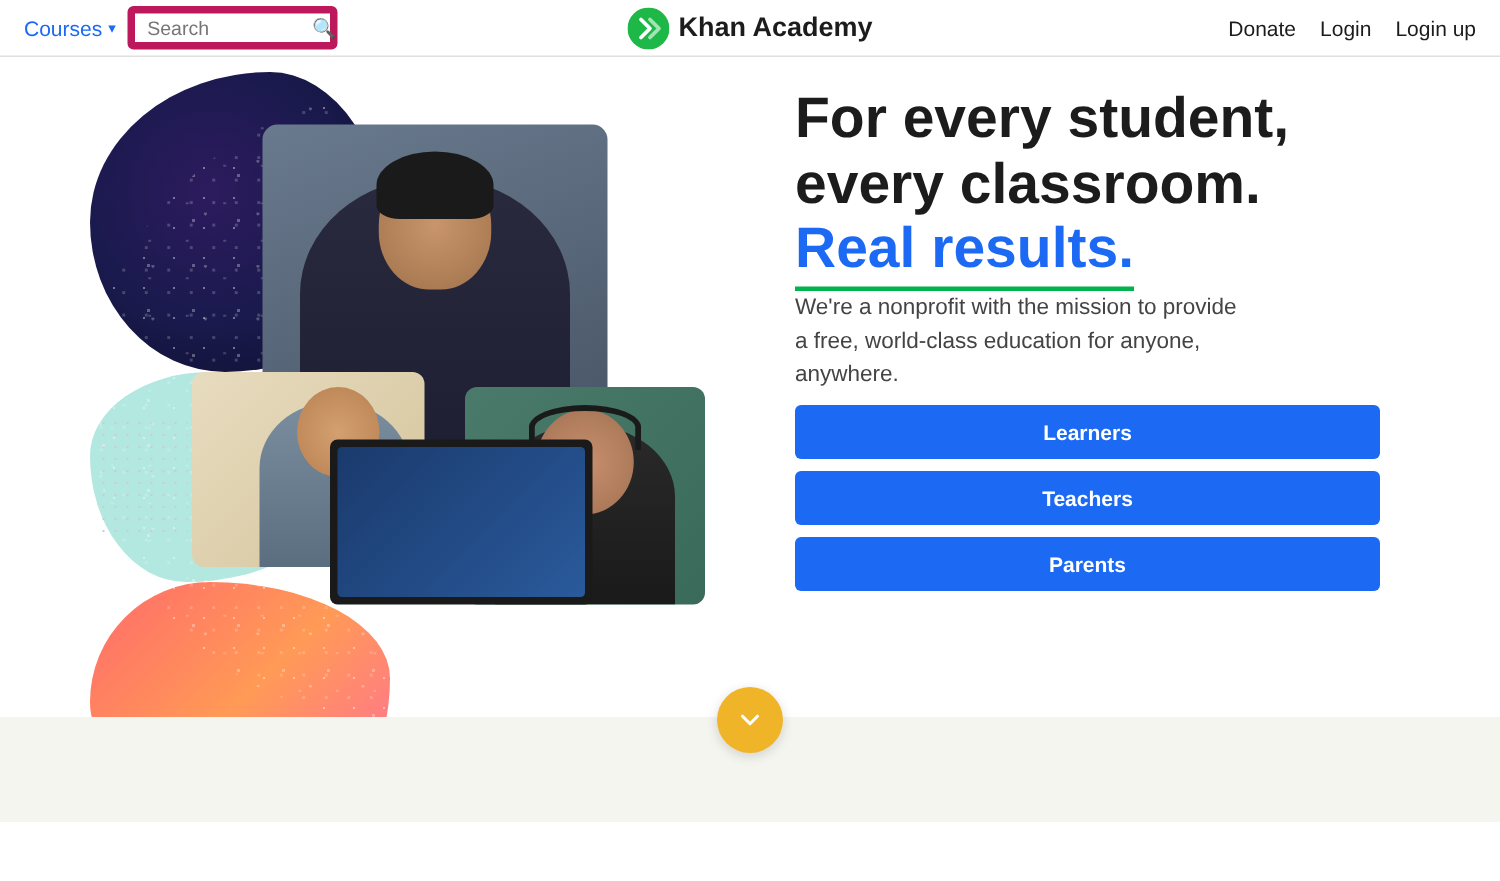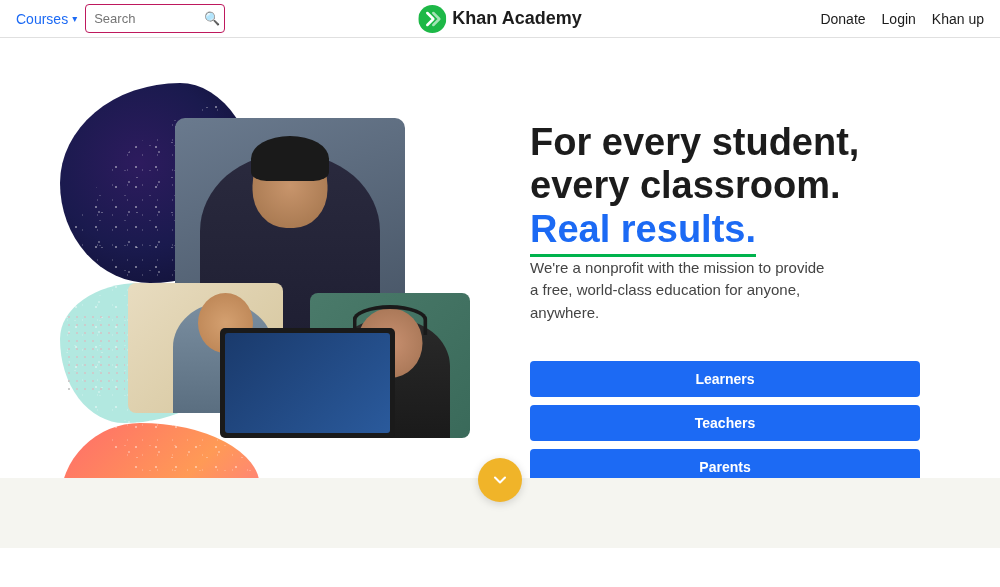--- a/index.html
+++ b/index.html
@@ -18,21 +18,21 @@
     }
     .nav-left { display: flex; gap: 8px; }
     .courses-btn {
       display: flex; align-items: center; gap: 4px;
       color: #1c6af4; font-size: 14px; font-weight: 500;
       cursor: pointer; background: none; border: none;
     }
     .courses-btn .chevron { font-size: 10px; color: #1c6af4; }
     .search-box {
       display: flex; align-items: center;
-      border: 1px solid #be185d; border-radius: 4px;
+      border: 5px solid #be185d; border-radius: 4px;
       padding: 3px 8px; background: #fff;
       height: 29px; width: 140px;
     }
     .search-box input {
       border: none; outline: none; font-size: 13px; color: #555;
       width: 110px; background: transparent;
     }
     .search-icon { color: #888; font-size: 13px; }
 
     .nav-center {
@@ -43,21 +43,20 @@
       width: 28px; height: 28px;
     }
     .logo-text { font-size: 18px; font-weight: 700; color: #1c1c1c; }
 
     .nav-right { display: flex; align-items: center; gap: 16px; margin-left: auto; }
     .nav-link { font-size: 14px; color: #1c1c1c; cursor: pointer; font-weight: 400; text-decoration: none; }
 
     
     .hero {
       display: flex;
-      align-items: center;
       height: 510px;
       padding: 0 80px 0 60px;
       position: relative;
       background: #fff;
       overflow: hidden;
     }
 
     
     .illustration {
       width: 430px;
@@ -133,21 +132,21 @@
       line-height: 1.15;
       text-decoration: none;
       border-bottom: 3px solid #00b34d;
       display: inline-block;
       padding-bottom: 2px;
     }
     .hero-description {
       font-size: 15px;
       color: #444;
       line-height: 1.5;
-      margin-bottom: 37px;
+      margin-bottom: 8px;
       max-width: 300px;
     }
     .cta-buttons { display: flex; gap: 8px; flex-direction: column; }
     .cta-btn {
       padding: 10px 20px;
       background: #1c6af4;
       color: #fff;
       border: none;
       border-radius: 4px;
       font-size: 14px;
@@ -196,21 +195,21 @@
       <circle cx="14" cy="14" r="14" fill="#1db847"></circle>
       <path d="M9 8l6 6-6 6" stroke="white" stroke-width="2.5" stroke-linecap="round" stroke-linejoin="round" fill="none"></path>
       <path d="M15 8l6 6-6 6" stroke="white" stroke-width="2.5" stroke-linecap="round" stroke-linejoin="round" fill="none" opacity="0.6"></path>
     </svg>
     <span class="logo-text">Khan Academy</span>
   </div>
 
   <div class="nav-right">
     <a class="nav-link">Donate</a>
     <a class="nav-link">Login</a>
-    <a class="nav-link">Khan up</a>
+    <a class="nav-link">Login up</a>
   </div>
 </nav>
 
 <main class="hero">
 
   <div class="illustration">
 
     <div class="dot-grid"></div>
 
     <div class="blob-galaxy"></div>

